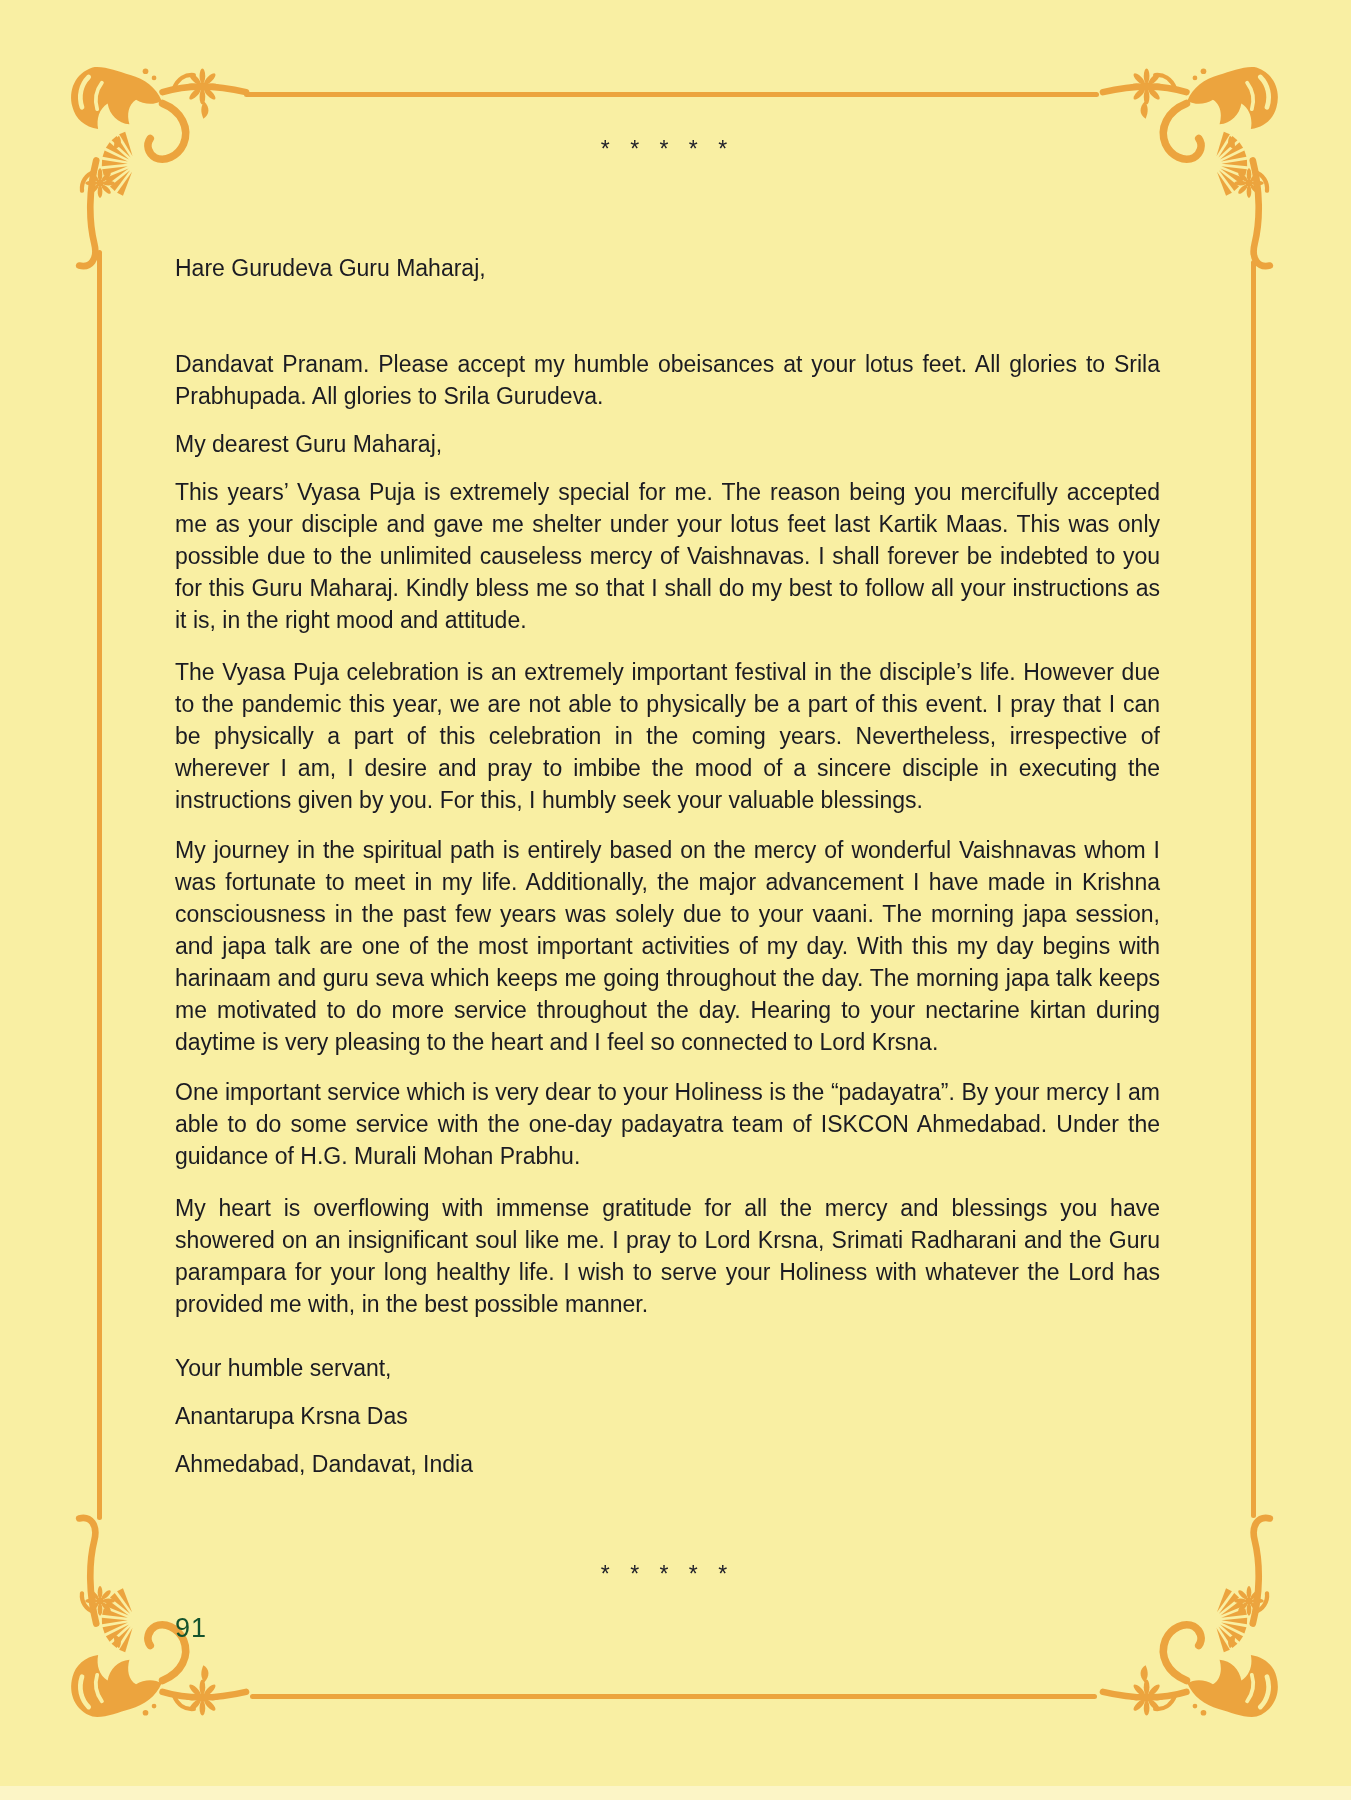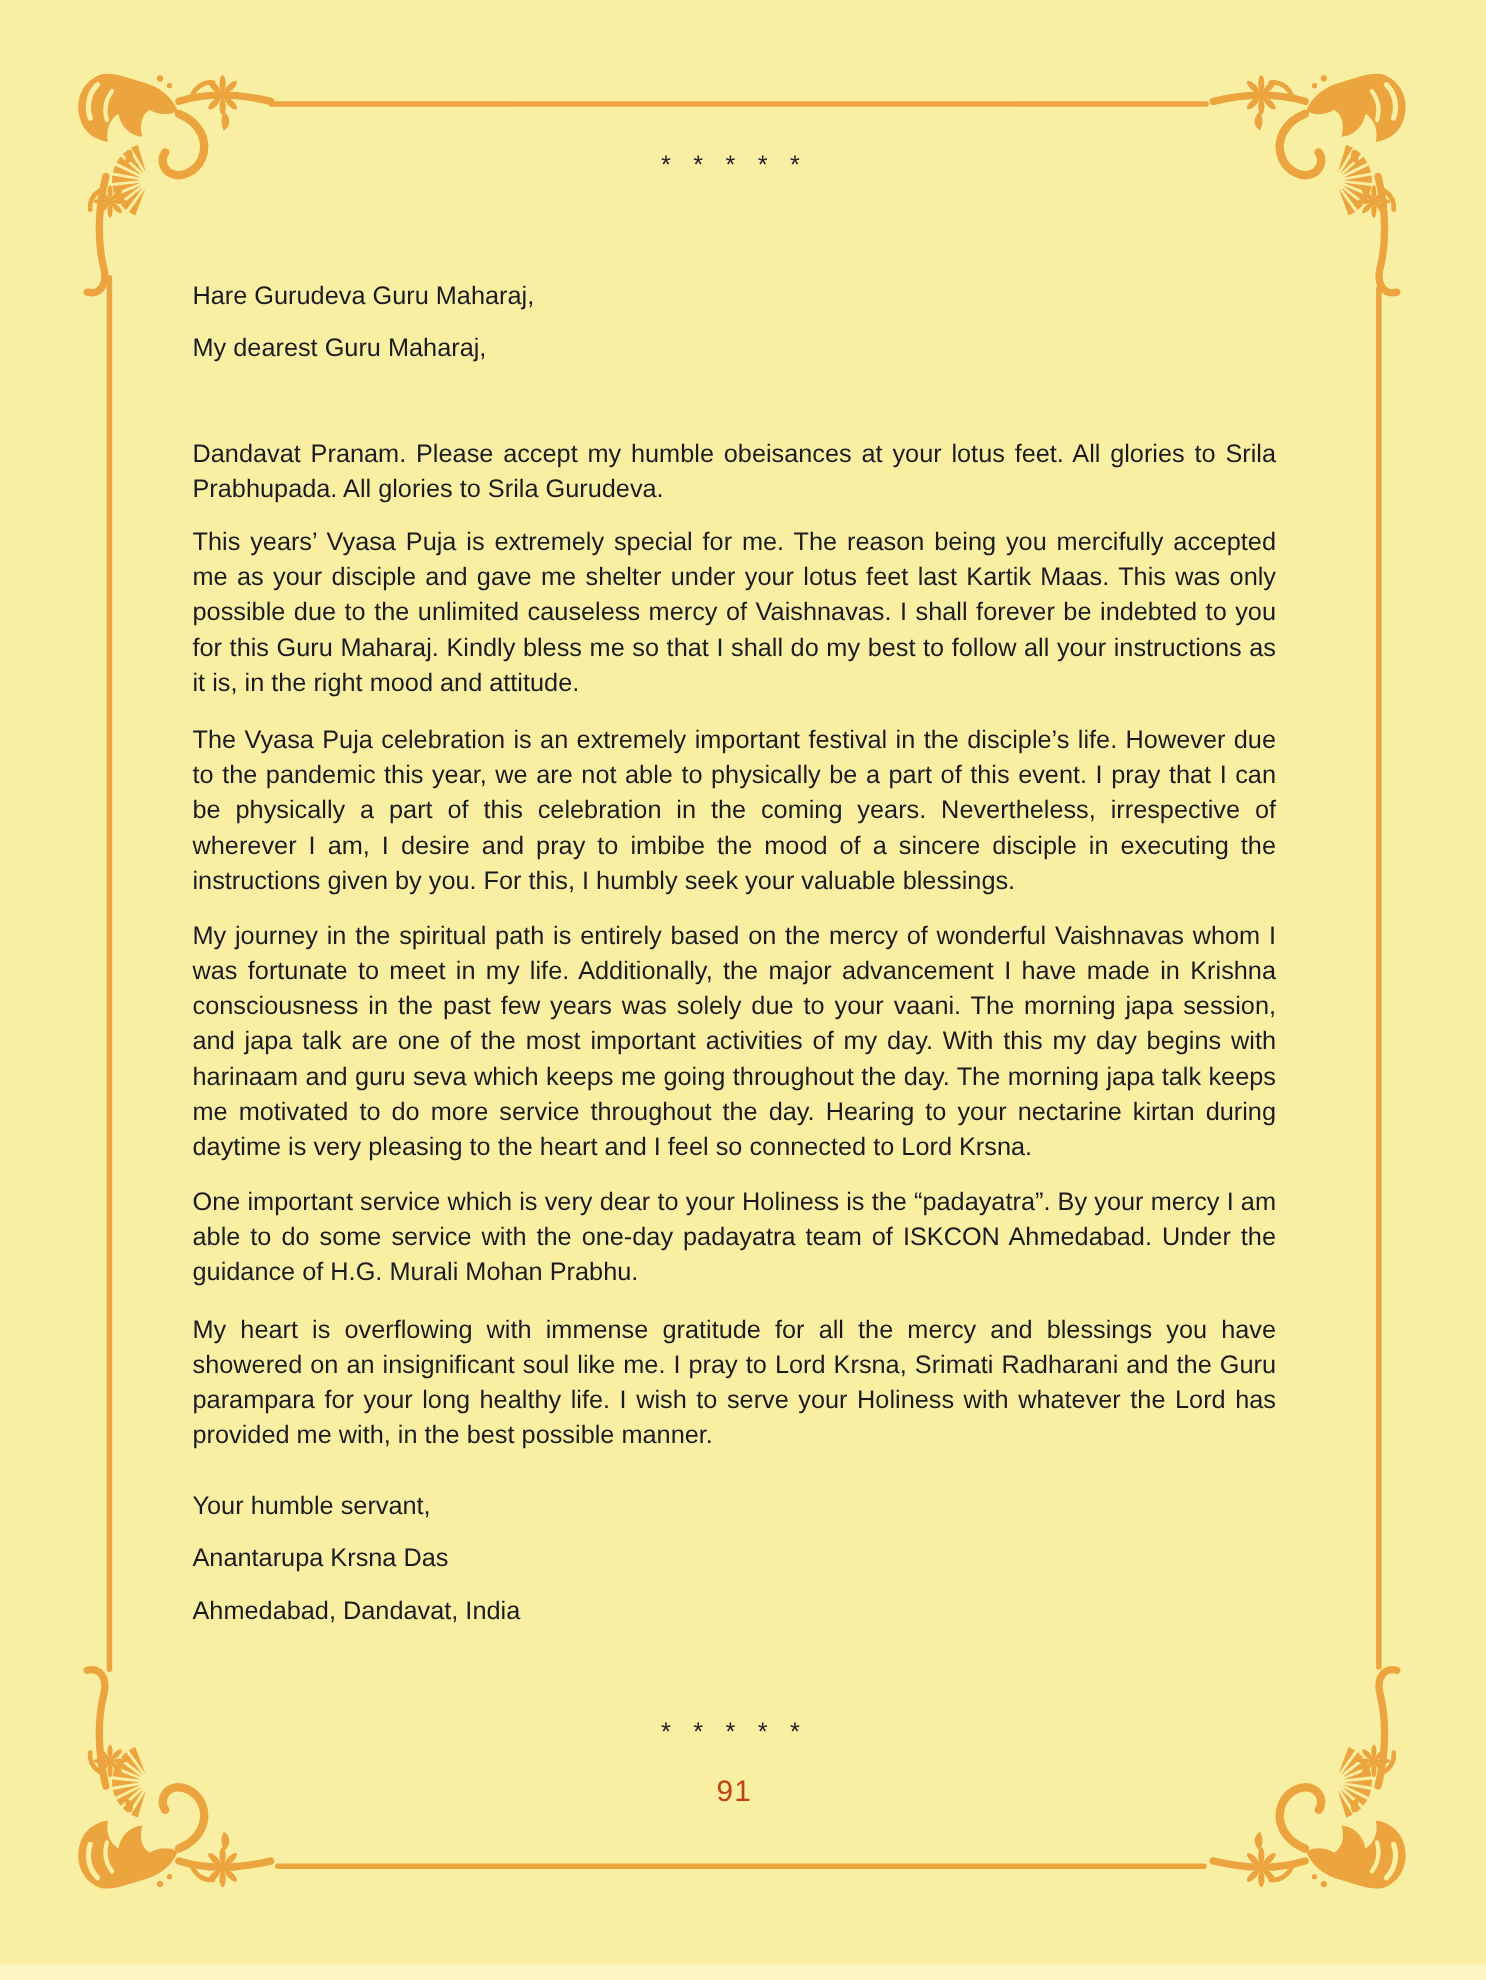--- a/index.html
+++ b/index.html
@@ -34,22 +34,22 @@
   .para{margin:16px 0 0 0;text-align:justify;text-align-last:left;hyphens:none}
   #para-0{margin-top:64px}
   #para-3{margin-top:20px}
   #para-4{margin-top:18px}
   #para-5{margin-top:18px}
   #para-6{margin-top:20px}
   .closing-line{margin:16px 0 0 0}
   #closing-0{margin-top:32px}
   #separator-bottom{margin-top:78px}
   .page-number{
-    margin:22px 0 0 0;text-align:center;
-    color:#c2410c;font-size:27px;letter-spacing:1px;
+    margin:22px 0 0 0;
+    color:#14532d;font-size:27px;letter-spacing:1px;
   }
   
   .scan-edge-bottom{
     position:absolute;left:0;bottom:0;width:100%;height:14px;
     background:#FCF5C6;
   }
 </style>
 </head>
 <body>
 
@@ -132,22 +132,22 @@
   </svg>
 <svg class="corner" id="corner-br">
     <use href="#flourish"></use>
   </svg>
 
 <div class="letter">
   <p class="separator" id="separator-top">* * * * *</p>
 
   <p class="salutation">Hare Gurudeva Guru Maharaj,</p>
 
+  <p class="para" id="para-0">Dandavat Pranam. Please accept my humble obeisances at your lotus feet. All glories to Srila Prabhupada. All glories to Srila Gurudeva.</p>
   <p class="para" id="para-1">My dearest Guru Maharaj,</p>
-  <p class="para" id="para-0">Dandavat Pranam. Please accept my humble obeisances at your lotus feet. All glories to Srila Prabhupada. All glories to Srila Gurudeva.</p>
   <p class="para" id="para-2">This years’ Vyasa Puja is extremely special for me. The reason being you mercifully accepted me as your disciple and gave me shelter under your lotus feet last Kartik Maas. This was only possible due to the unlimited causeless mercy of Vaishnavas. I shall forever be indebted to you for this Guru Maharaj. Kindly bless me so that I shall do my best to follow all your instructions as it is, in the right mood and attitude.</p>
   <p class="para" id="para-3">The Vyasa Puja celebration is an extremely important festival in the disciple’s life. However due to the pandemic this year, we are not able to physically be a part of this event. I pray that I can be physically a part of this celebration in the coming years. Nevertheless, irrespective of wherever I am, I desire and pray to imbibe the mood of a sincere disciple in executing the instructions given by you. For this, I humbly seek your valuable blessings.</p>
   <p class="para" id="para-4">My journey in the spiritual path is entirely based on the mercy of wonderful Vaishnavas whom I was fortunate to meet in my life. Additionally, the major advancement I have made in Krishna consciousness in the past few years was solely due to your vaani. The morning japa session, and japa talk are one of the most important activities of my day. With this my day begins with harinaam and guru seva which keeps me going throughout the day. The morning japa talk keeps me motivated to do more service throughout the day. Hearing to your nectarine kirtan during daytime is very pleasing to the heart and I feel so connected to Lord Krsna.</p>
   <p class="para" id="para-5">One important service which is very dear to your Holiness is the “padayatra”. By your mercy I am able to do some service with the one-day padayatra team of ISKCON Ahmedabad. Under the guidance of H.G. Murali Mohan Prabhu.</p>
   <p class="para" id="para-6">My heart is overflowing with immense gratitude for all the mercy and blessings you have showered on an insignificant soul like me. I pray to Lord Krsna, Srimati Radharani and the Guru parampara for your long healthy life. I wish to serve your Holiness with whatever the Lord has provided me with, in the best possible manner.</p>
 
   <p class="closing-line" id="closing-0">Your humble servant,</p>
   <p class="closing-line" id="closing-1">Anantarupa Krsna Das</p>
   <p class="closing-line" id="closing-2">Ahmedabad, Dandavat, India</p>
 

